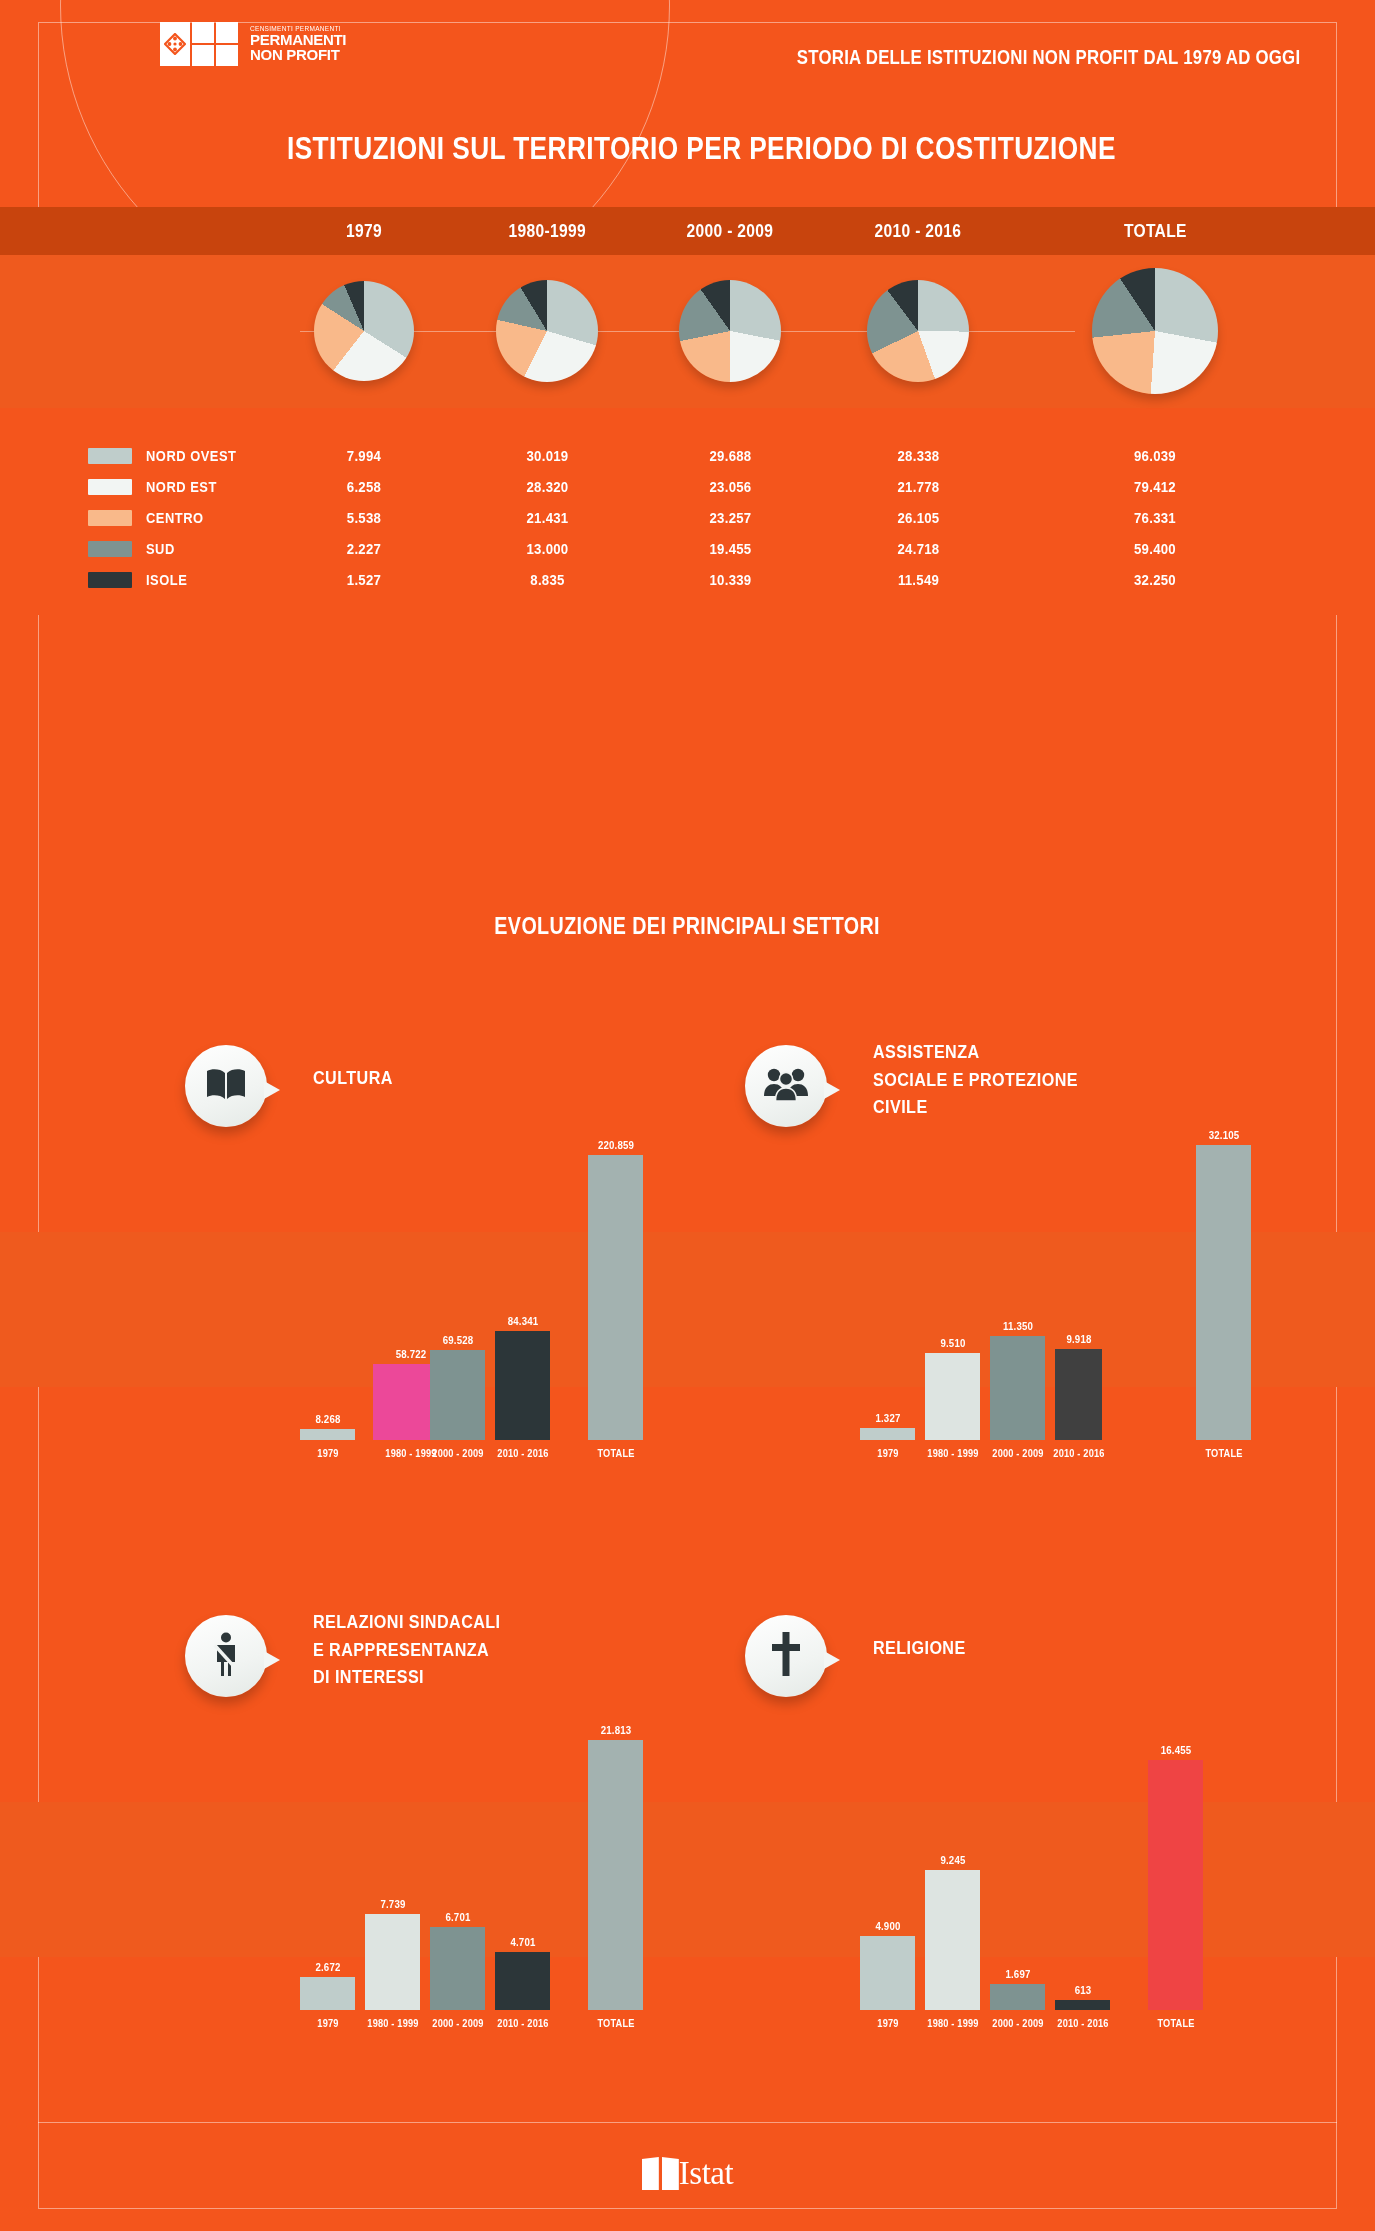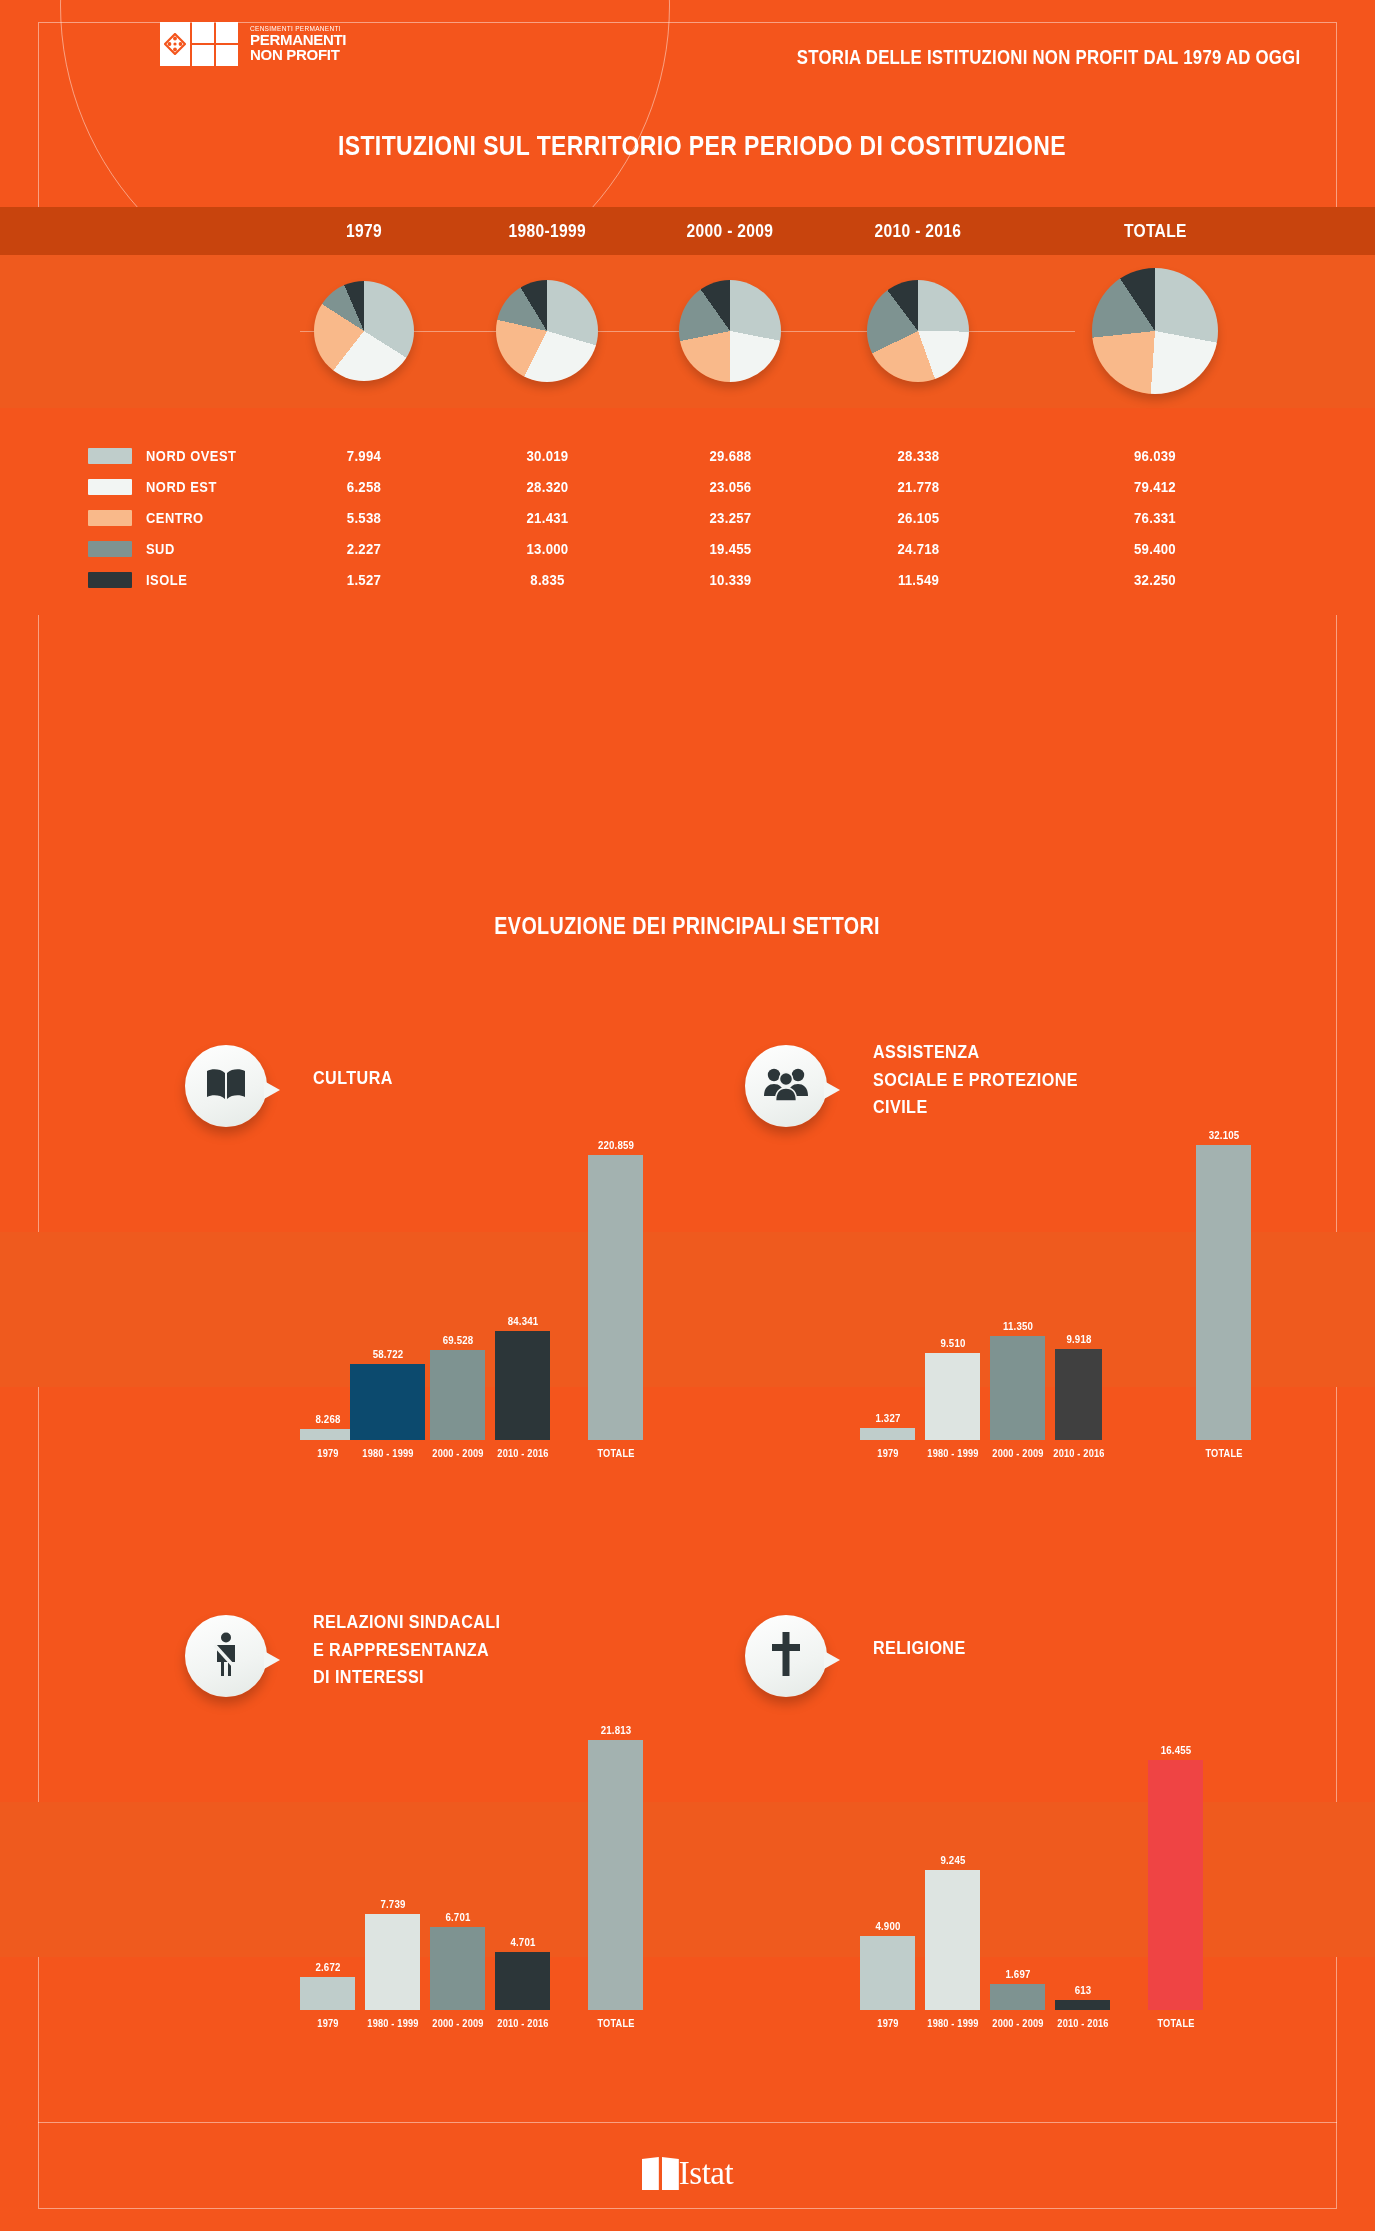--- a/index.html
+++ b/index.html
@@ -63,21 +63,21 @@
     letter-spacing: 0.3px;
     transform: scaleX(0.80); transform-origin: right center;
     white-space: nowrap;
   }
 
   .section-title {
     position: absolute; left: 0; width: 100%;
     text-align: center; color: #fff;
     font-weight: bold; letter-spacing: 0.5px;
   }
-  #title-territorio { top: 130px; font-size: 28px; padding-left: 28px; }
+  #title-territorio { top: 130px; font-size: 32px; padding-left: 28px; }
   #title-evoluzione { top: 912px; font-size: 24px; }
   .squeeze { display:inline-block; transform: scaleX(0.82); transform-origin: center; }
 
   
   .period-band {
     position: absolute; left: 0; top: 207px; width: 100%; height: 48px;
     background: #c8440d;
   }
   .period-band .cell {
     position: absolute; top: 0; height: 48px;
@@ -304,21 +304,21 @@
             <path d="M22 6 C27 1.5 35 1.5 40 4 L40 30 C35 27.5 27 27.5 22 32 Z" fill="#2c3639"></path>
           </svg></span>
       </div>
       <div class="sector-label" style="left: 313px; top: 1064px;">
         <span>CULTURA</span>
       </div>
       <div class="bar" style="left: 300px; width: 55px; height: 11px; top: 1429px; position: absolute; background: rgb(191, 205, 203);">
         <div class="bar-val">8.268</div>
         <div class="bar-cat">1979</div>
       </div>
-      <div class="bar" style="left: 350px; width: 75px; height: 76px; top: 1364px; position: absolute; background: #0c4a6e;">
+      <div class="bar" style="left: 373px; width: 75px; height: 76px; top: 1364px; position: absolute; background: #ec4899;">
         <div class="bar-val">58.722</div>
         <div class="bar-cat">1980 - 1999</div>
       </div>
       <div class="bar" style="left: 430px; width: 55px; height: 90px; top: 1350px; position: absolute; background: rgb(126, 147, 145);">
         <div class="bar-val">69.528</div>
         <div class="bar-cat">2000 - 2009</div>
       </div>
       <div class="bar" style="left: 495px; width: 55px; height: 109px; top: 1331px; position: absolute; background: rgb(44, 54, 57);">
         <div class="bar-val">84.341</div>
         <div class="bar-cat">2010 - 2016</div>

